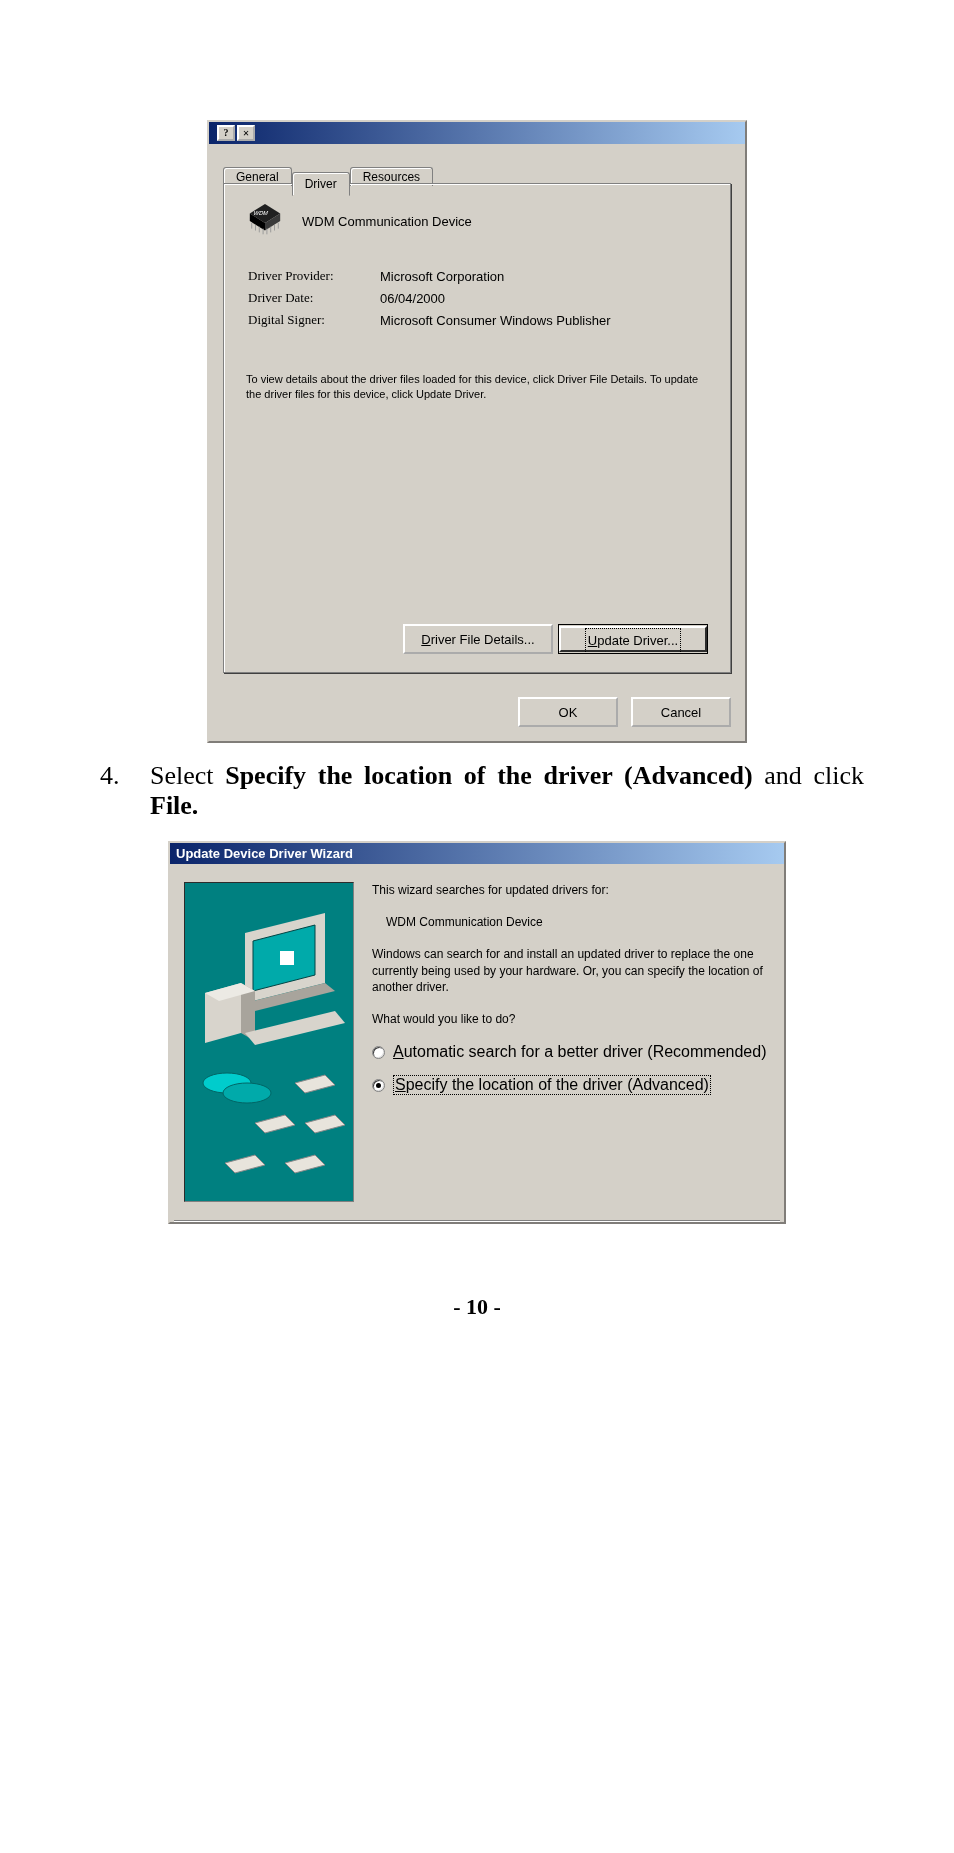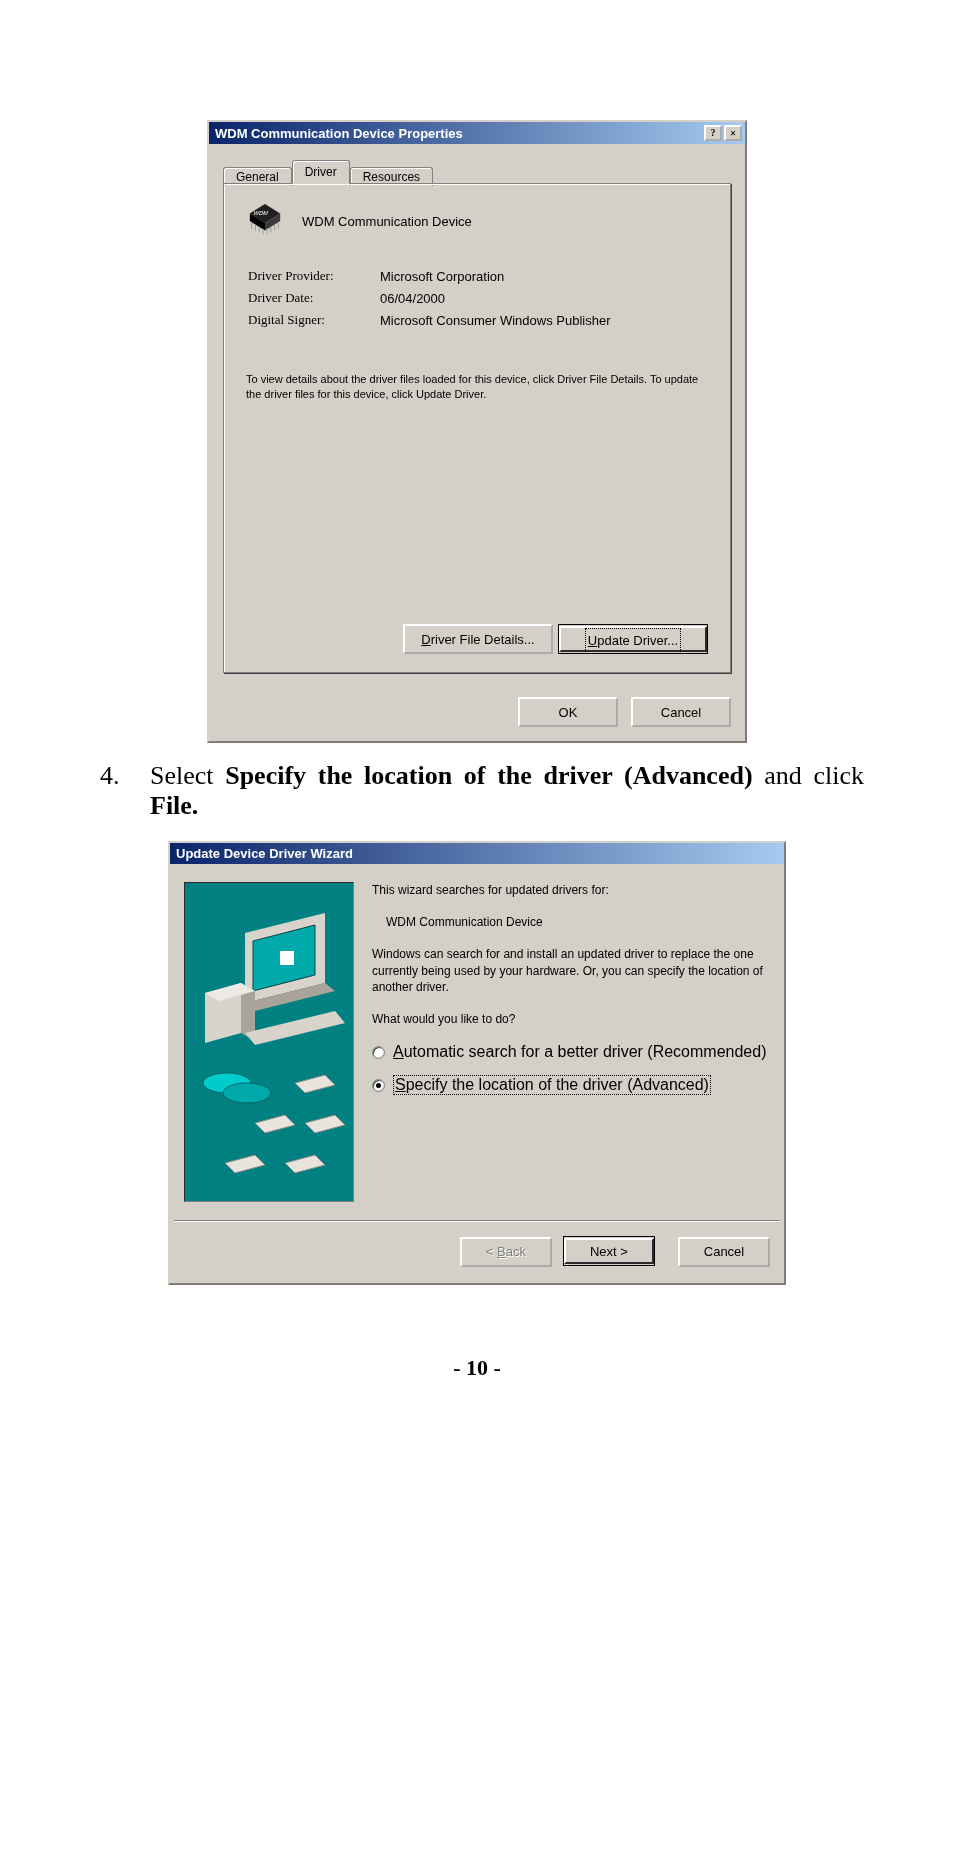--- a/index.html
+++ b/index.html
@@ -48,21 +48,21 @@
   .tabrow { display:flex; align-items:flex-end; height:25px; }
   .tab {
     border: 1px solid #808080;
     border-bottom: none;
     border-top-left-radius: 3px;
     border-top-right-radius: 3px;
     background:#d4d0c8;
     padding: 4px 12px 4px 12px;
     font-size: 12px;
     position:relative;
-    top:1px;
+    top:13px;
     box-shadow: inset 1px 1px 0 #fff;
   }
   .tab.inactive { top:3px; padding-top:2px; padding-bottom:2px; }
   .tab.active { z-index:2; border-bottom:1px solid #d4d0c8; }
   .tabpanel {
     border: 1px solid #808080;
     box-shadow: inset 1px 1px 0 #fff, 1px 1px 0 #404040;
     padding: 18px 22px 18px 22px;
     min-height: 490px;
     position:relative;
@@ -151,21 +151,20 @@
   
   .sidegfx svg{position:absolute; left:0; top:0;}
 </style>
 </head>
 <body>
 
 <div class="page">
 
   <div class="win2k-dialog dlg1">
     <div class="titlebar">
-      <span class="title">WDM Communication Device Properties</span>
       <div class="titlebtn help">?</div>
       <div class="titlebtn">✕</div>
     </div>
     <div class="dlg-body">
       <div class="tabrow">
         <div class="tab inactive">General</div>
         <div class="tab active">Driver</div>
         <div class="tab inactive">Resources</div>
       </div>
       <div class="tabpanel">
@@ -271,24 +270,17 @@
             <span class="radio"></span>
             <span><span class="ul">A</span><span>utomatic search for a better driver (Recommended)</span></span>
           </div>
           <div class="radio-row">
             <span class="radio checked"></span>
             <span class="radio-label sel"><span class="ul">S</span><span>pecify the location of the driver (Advanced)</span></span>
           </div>
         </div>
       </div>
       <div class="hr"></div>
-      <div class="wizfooter">
-        <button class="win2k-btn disabled">
-          <span>&lt; </span><span class="ul">B</span><span>ack</span>
-        </button>
-        <button class="win2k-btn default"><span>Next &gt;</span></button>
-        <button class="win2k-btn" style="margin-left:20px">Cancel</button>
-      </div>
     </div>
   </div>
 
   <div class="pagenum">- 10 -</div>
 </div>
 
 </body></html>

